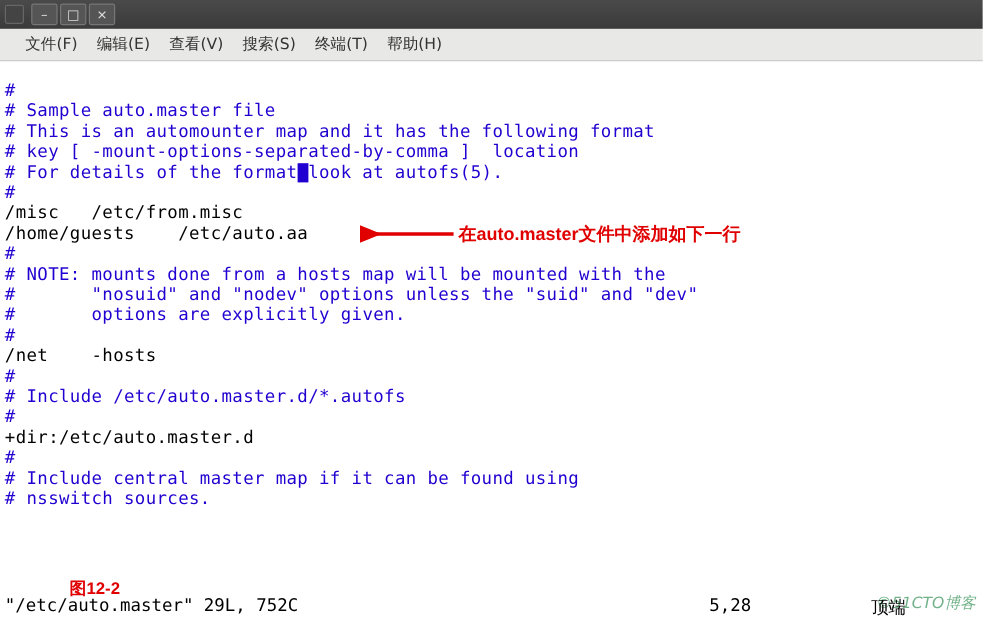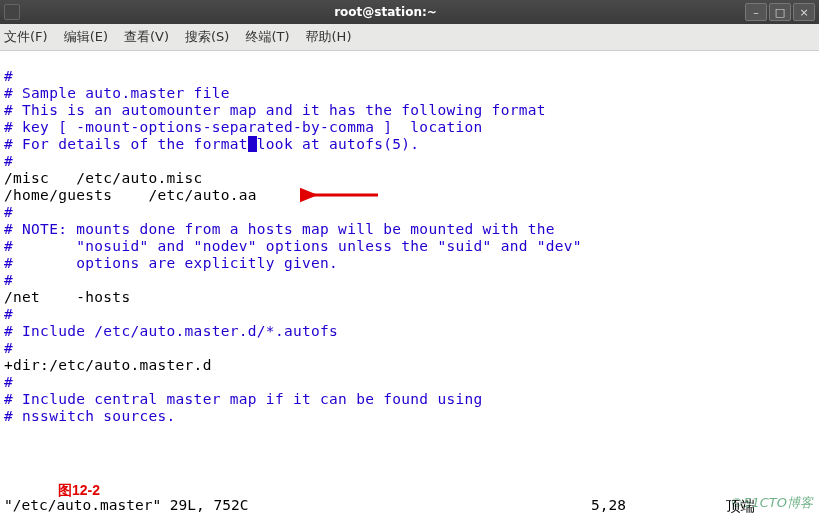--- a/index.html
+++ b/index.html
@@ -30,21 +30,21 @@
     }
     .win-controls { display: flex; gap: 2px; }
     .win-btn {
       width: 22px; height: 18px; background: #555; border: 1px solid #777;
       display: flex; align-items: center; justify-content: center;
       color: #ddd; font-size: 11px; cursor: pointer; border-radius: 2px;
     }
     .menubar {
       background: #e8e8e6;
       border-bottom: 1px solid #ccc;
-      padding: 4px 4px;
+      padding: 4px 21px;
       display: flex;
       gap: 16px;
       font-size: 13px;
       color: #333;
     }
     .menu-item { cursor: pointer; }
     .terminal {
       font-family: "DejaVu Sans Mono", "Courier New", monospace;
       font-size: 14.5px;
       line-height: 17px;
@@ -97,21 +97,20 @@
       position: absolute; right: 6px; bottom: 6px;
       color: #15803d; font-size: 13px; font-style: italic;
       opacity: 0.6;
     }
   </style>
 </head>
 <body>
 
 <div class="titlebar">
   <div class="titlebar-icon"></div>
-  <div class="titlebar-title">root@station:~</div>
   <div class="win-controls">
     <div class="win-btn">–</div>
     <div class="win-btn">□</div>
     <div class="win-btn">×</div>
   </div>
 </div>
 
 <div class="menubar">
   <span class="menu-item">文件(F)</span>
   <span class="menu-item">编辑(E)</span>
@@ -121,21 +120,21 @@
   <span class="menu-item">帮助(H)</span>
 </div>
 
 <div class="terminal">
 <span class="comment">#</span>
 <span class="comment"># Sample auto.master file</span>
 <span class="comment"># This is an automounter map and it has the following format</span>
 <span class="comment"># key [ -mount-options-separated-by-comma ]  location</span>
 <span class="comment"><span># For details of the format</span><span class="cursor"> </span><span>look at autofs(5).</span></span>
 <span class="comment">#</span>
-<span class="normal">/misc   /etc/auto.misc</span>
+<span class="normal">/misc   /etc/from.misc</span>
 <span class="normal">/home/guests    /etc/auto.aa</span>
 <span class="comment">#</span>
 <span class="comment"># NOTE: mounts done from a hosts map will be mounted with the</span>
 <span class="comment">#       "nosuid" and "nodev" options unless the "suid" and "dev"</span>
 <span class="comment">#       options are explicitly given.</span>
 <span class="comment">#</span>
 <span class="normal">/net    -hosts</span>
 <span class="comment">#</span>
 <span class="comment"># Include /etc/auto.master.d/*.autofs</span>
 <span class="comment">#</span>
@@ -147,20 +146,21 @@
 
 <div class="annotation">
   <svg class="arrow-svg" viewBox="0 0 80 24">
     <defs>
       <marker id="ah" markerWidth="10" markerHeight="8" refX="2" refY="4" orient="auto">
         <polygon points="10,0 0,4 10,8" fill="#e00000"></polygon>
       </marker>
     </defs>
     <line x1="78" y1="12" x2="12" y2="12" stroke="#e00000" stroke-width="3" marker-end="url(#ah)"></line>
   </svg>
+  <span class="annotation-text">在auto.master文件中添加如下一行</span>
 </div>
 
 <div class="figure-label">图12-2</div>
 
 <div class="watermark">©51CTO博客</div>
 
 <div class="statusbar">
   <span class="status-left">"/etc/auto.master" 29L, 752C</span>
   <span class="status-mid"></span>
   <span class="status-pos">5,28</span>

